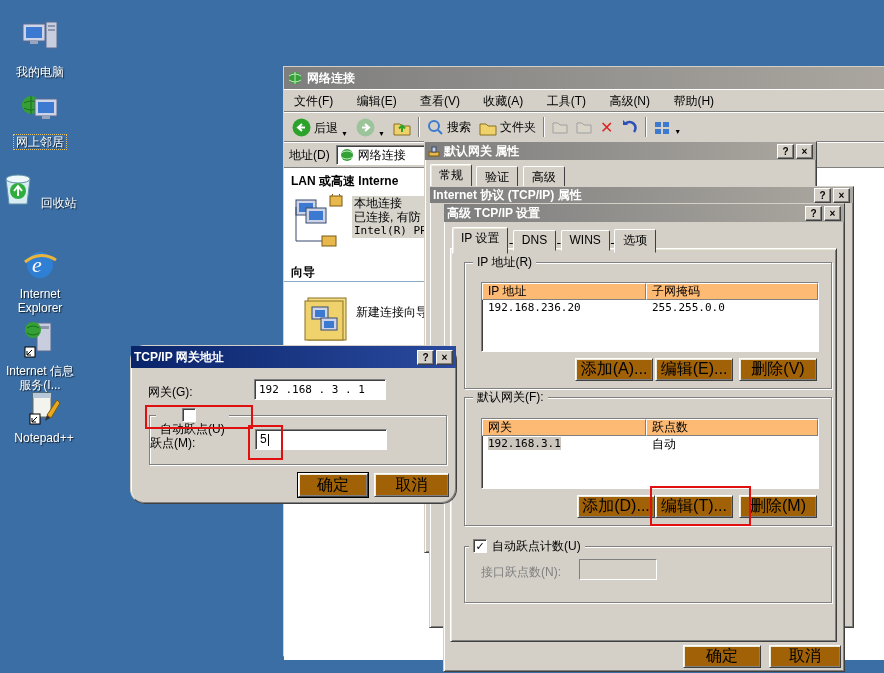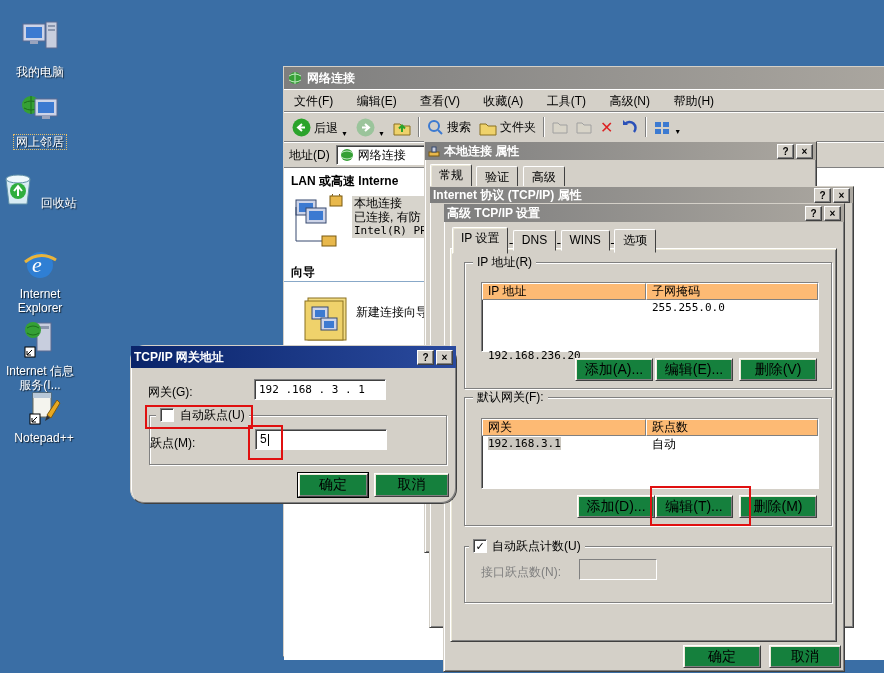--- a/index.html
+++ b/index.html
@@ -9,21 +9,21 @@
   
   .face{background:#D4D0C8;}
   .raised{border:1px solid;border-color:#FFFFFF #404040 #404040 #FFFFFF;
     box-shadow:inset 1px 1px 0 #ECE9D8, inset -1px -1px 0 #808080;background:#D4D0C8;}
   .winframe{border:1px solid;border-color:#D4D0C8 #404040 #404040 #D4D0C8;
     box-shadow:inset 1px 1px 0 #FFFFFF, inset -1px -1px 0 #808080;background:#D4D0C8;}
   .sunk{background:#FFFFFF;border:1px solid;border-color:#808080 #FFFFFF #FFFFFF #808080;
     box-shadow:inset 1px 1px 0 #404040;}
   .flat-sunk{background:#D4D0C8;border:1px solid;border-color:#808080 #FFFFFF #FFFFFF #808080;}
   .btn{position:absolute;display:flex;align-items:center;justify-content:center;
-    font-size:14px;background:#15803d;border:1px solid;border-color:#FFFFFF #404040 #404040 #FFFFFF;
+    font-size:16px;background:#a16207;border:1px solid;border-color:#FFFFFF #404040 #404040 #FFFFFF;
     box-shadow:inset 1px 1px 0 #ECE9D8, inset -1px -1px 0 #808080;}
   .btn-default{outline:1px solid #000;}
   .capbtn{width:15px;height:13px;display:flex;align-items:center;justify-content:center;
     font-size:10px;font-weight:bold;color:#000;background:#D4D0C8;
     border:1px solid;border-color:#FFFFFF #404040 #404040 #FFFFFF;
     box-shadow:inset -1px -1px 0 #808080;margin-left:2px;}
   .titlebar{display:flex;align-items:center;color:#fff;font-weight:bold;
     padding:0 3px;white-space:nowrap;overflow:hidden;}
   .tb-inactive{background:linear-gradient(90deg,#7E7E7E,#ABA7A0);}
   .tb-active{background:linear-gradient(90deg,#0A246A,#2A4A9E);}
@@ -262,21 +262,21 @@
       <div class="abs" style="left:72px;top:136px;">新建连接向导</div>
     </div>
   </div>
 
   <div class="abs winframe" style="left:424px;top:141px;width:391px;height:410px;z-index:2;">
     <div class="titlebar tb-inactive" style="height:18px;">
       <svg width="12" height="12" style="margin-right:4px;">
         <rect x="1" y="7" width="10" height="4" fill="#E8B84C" stroke="#7a5a10"></rect>
         <rect x="4" y="2" width="4" height="5" fill="#c8cede" stroke="#36486e"></rect>
       </svg>
-      <span>本地连接 属性</span>
+      <span>默认网关 属性</span>
       <span class="tb-spacer"></span>
       <span class="capbtn">?</span>
       <span class="capbtn">×</span>
     </div>
     <div style="padding:4px 0 0 5px;">
       <span class="tab active">常规</span>
       <span class="tab">验证</span>
       <span class="tab">高级</span>
     </div>
   </div>
@@ -306,21 +306,21 @@
     <div class="abs raised" style="left:6px;top:44px;width:385px;height:392px;">
 
       <div class="groupbox" style="left:13px;top:13px;width:366px;height:125px;">
         <span class="legend">IP 地址(R)</span>
         <div class="listview" style="left:16px;top:19px;width:336px;height:68px;">
           <div class="lv-hdr">
             <div class="lv-hcell" style="width:164px;">IP 地址</div>
             <div class="lv-hcell" style="flex:1;">子网掩码</div>
           </div>
           <div class="lv-row">
-            <div class="lv-cell" style="width:164px;margin-top:48px;">192.168.236.20</div>
+            <div class="lv-cell" style="width:164px;">192.168.236.20</div>
             <div class="lv-cell" style="flex:1;">255.255.0.0</div>
           </div>
         </div>
         <div class="btn" style="left:110px;top:95px;width:76px;height:21px;">添加(A)...</div>
         <div class="btn" style="left:190px;top:95px;width:76px;height:21px;">编辑(E)...</div>
         <div class="btn" style="left:274px;top:95px;width:76px;height:21px;">删除(V)</div>
       </div>
 
       <div class="groupbox" style="left:13px;top:148px;width:366px;height:127px;">
         <span class="legend">默认网关(F):</span>
@@ -359,21 +359,21 @@
       <span>TCP/IP 网关地址</span>
       <span class="tb-spacer"></span>
       <span class="capbtn">?</span>
       <span class="capbtn">×</span>
     </div>
     <span class="abs" style="left:17px;top:38px;">网关(G):</span>
     <div class="abs sunk mono" style="left:123px;top:33px;width:126px;height:19px;font-size:11px;line-height:19px;padding-left:4px;">
       <span>192 .168 . 3  . 1</span>
     </div>
     <div class="groupbox" style="left:18px;top:69px;width:296px;height:48px;">
-      <span class="legend" style="display:flex;align-items:center;left:6px;">
+      <span class="legend" style="display:flex;align-items:center;left:6px;flex-direction:column;">
         <span class="ckbox" style="position:static;margin-right:6px;"></span>
         <span>自动跃点(U)</span>
       </span>
       <span class="abs" style="left:0px;top:19px;">跃点(M):</span>
       <div class="abs sunk" style="left:105px;top:13px;width:126px;height:19px;line-height:19px;padding-left:4px;">
         <span>5</span><span class="cursorbar"></span>
       </div>
     </div>
     <div class="btn btn-default" style="left:167px;top:127px;width:68px;height:22px;">确定</div>
     <div class="btn" style="left:243px;top:127px;width:73px;height:22px;">取消</div>

